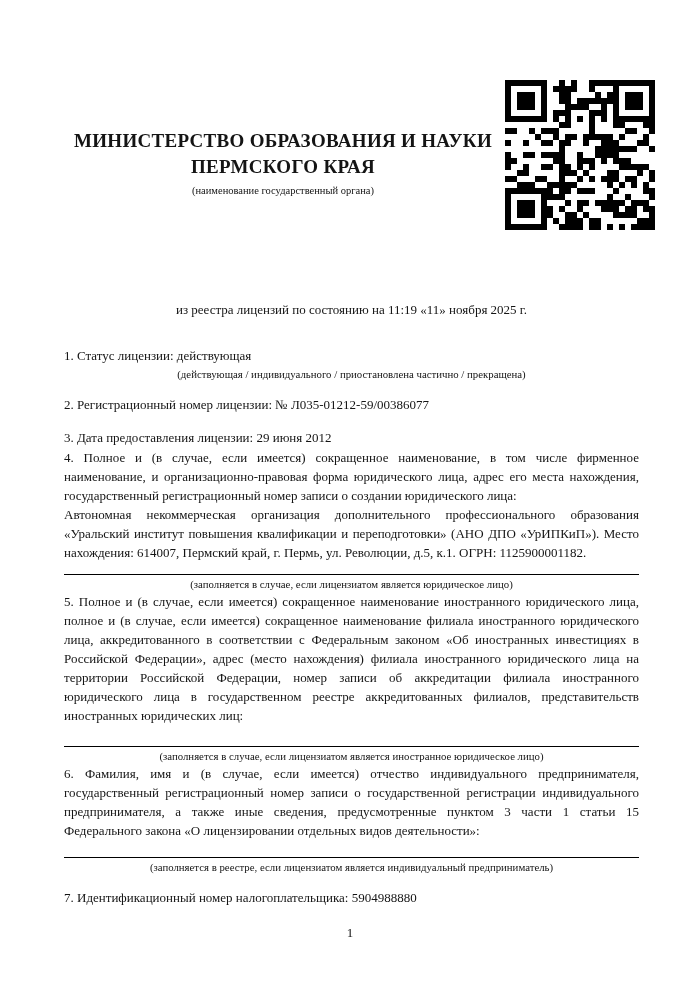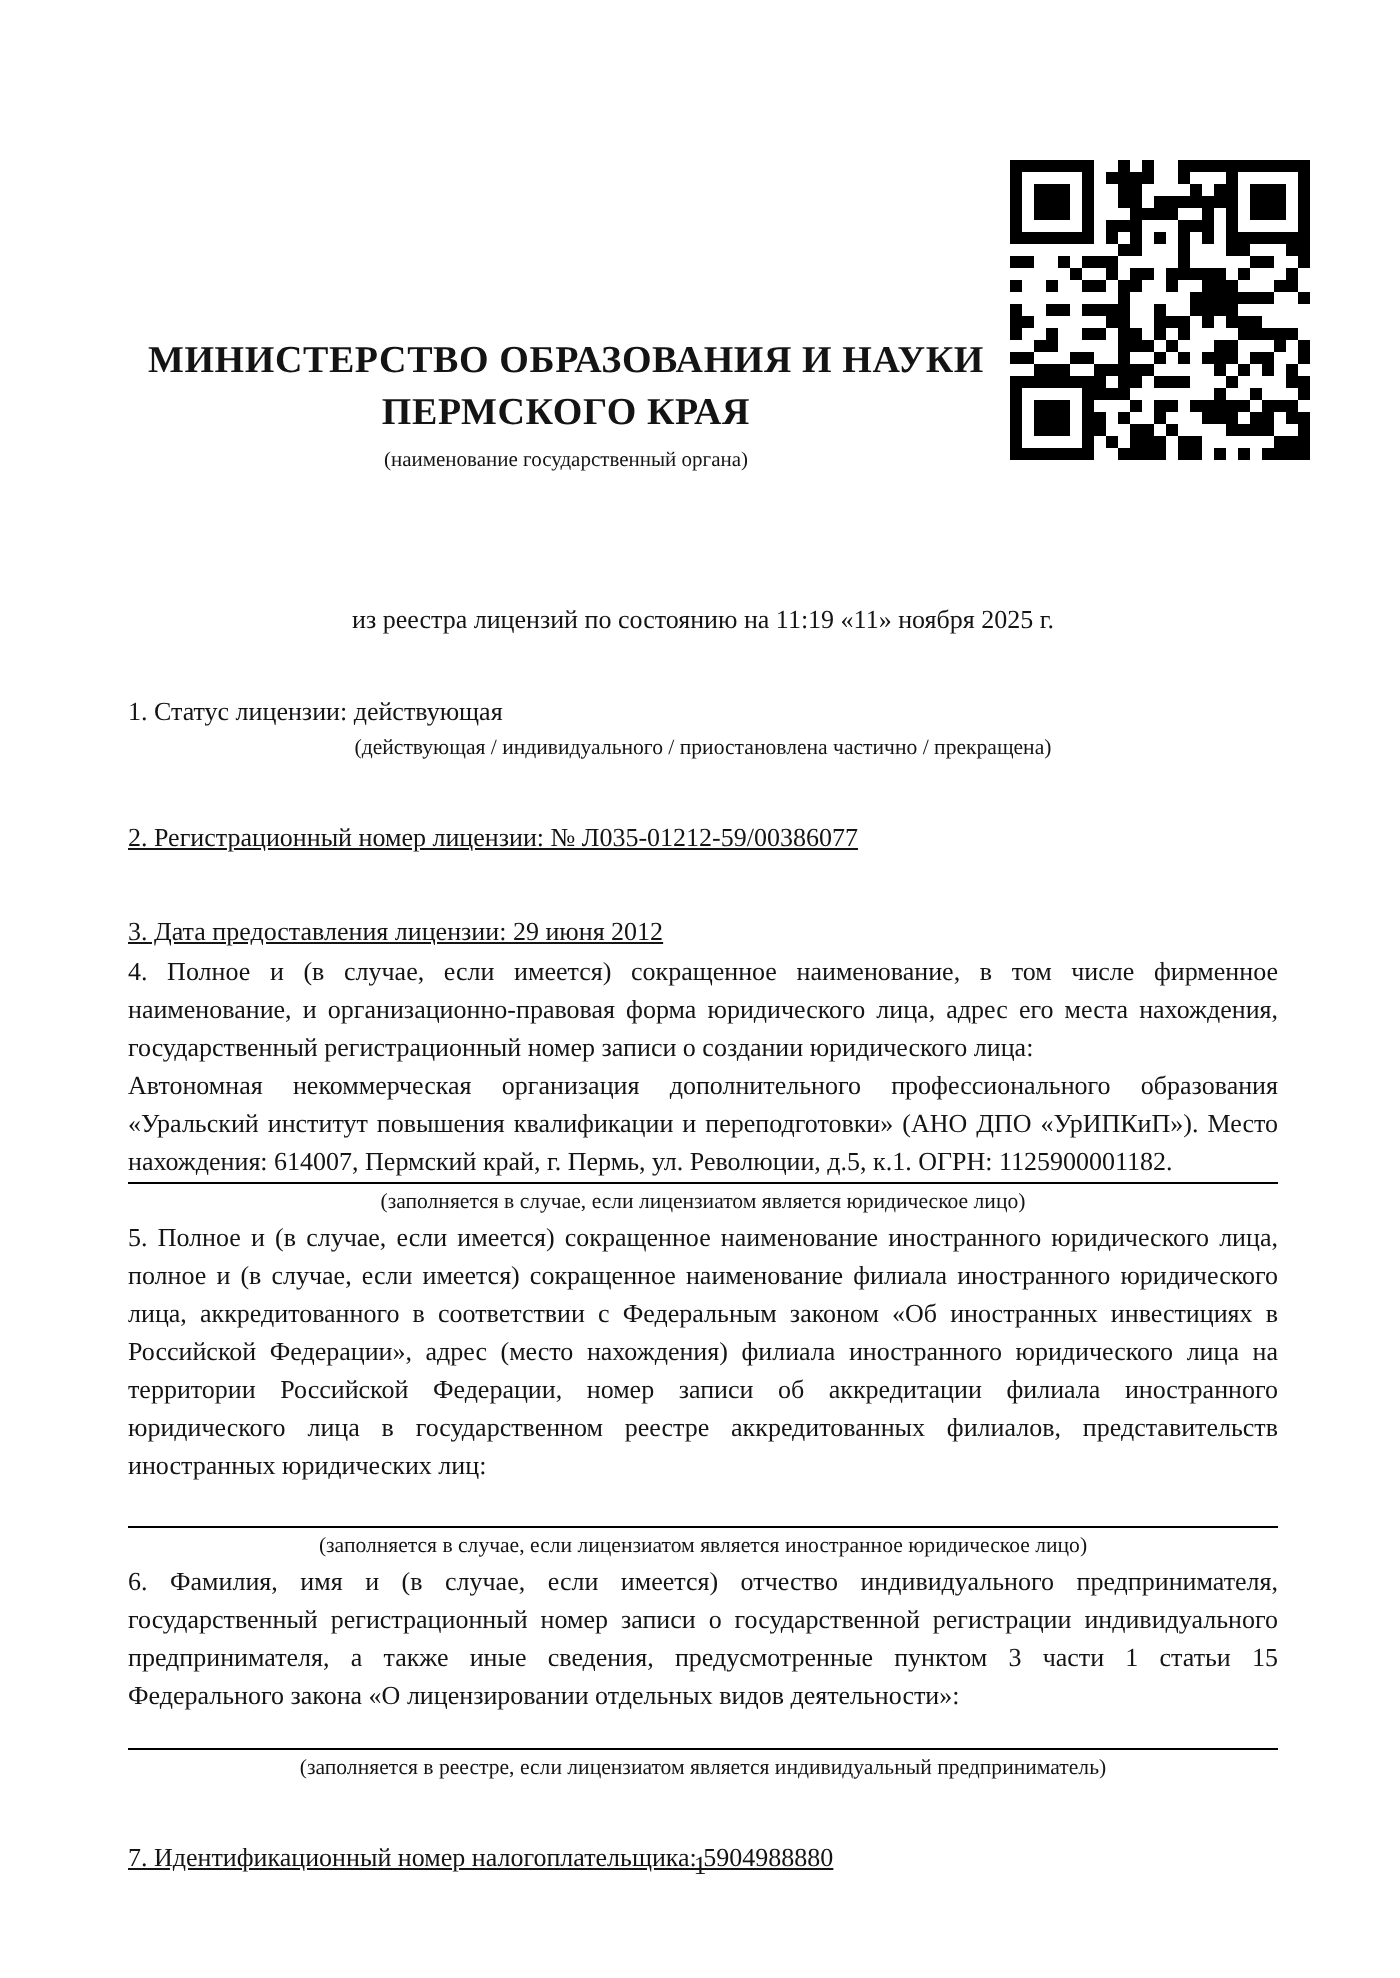--- a/index.html
+++ b/index.html
@@ -23,21 +23,20 @@
   }
   .qr-wrap svg { display: block; }
 
   
   .ministry {
     position: absolute;
     left: 58px;
     top: 128px;
     width: 450px;
     text-align: center;
-    margin-top: 40px;
   }
   .ministry-title {
     font-weight: bold;
     font-size: 19px;
     line-height: 26px;
     letter-spacing: 0.3px;
   }
   .ministry-caption {
     font-size: 10.5px;
     line-height: 13px;
@@ -49,25 +48,25 @@
     position: absolute;
     left: 64px;
     top: 300px;
     width: 575px;
     font-size: 13px;
     line-height: 19px;
   }
   .doc-title { text-align: center; }
   .item { margin-top: 1px; }
   .item-1 { margin-top: 27px; }
-  .item-gap-lg { margin-top: 28px; text-decoration: underline; }
+  .item-gap-lg { margin-top: 14px; }
   .just { text-align: justify; text-align-last: left; }
   .filled-value {
     border-bottom: 1.6px solid #000;
-    padding-bottom: 1px;
+    padding-bottom: 12px;
   }
   .note {
     text-align: center;
     font-size: 10.8px;
     line-height: 14px;
     margin-top: 2px;
   }
   .blank-field {
     height: 21px;
     border-bottom: 1.6px solid #000;

